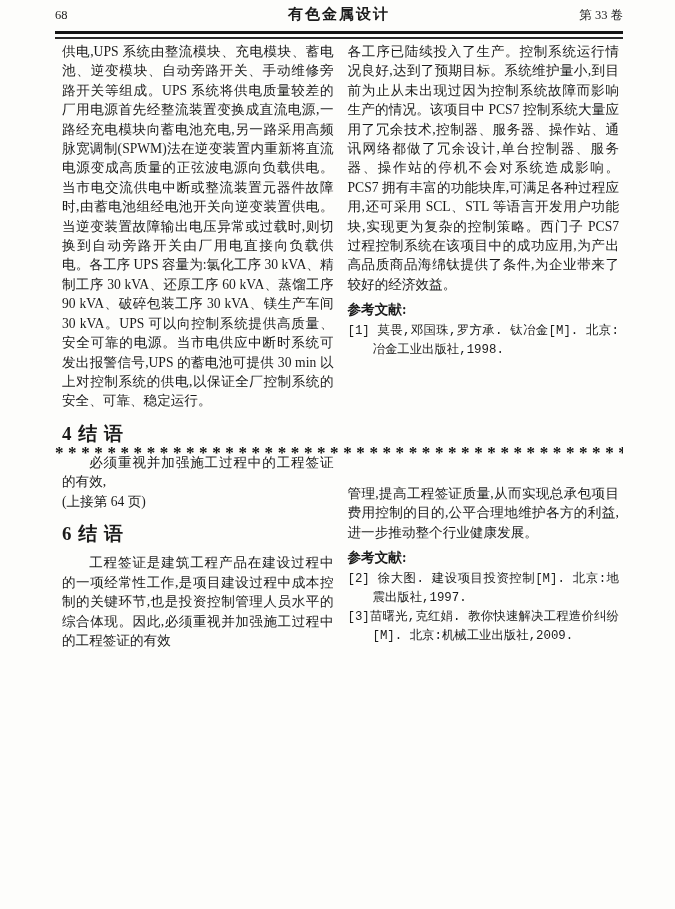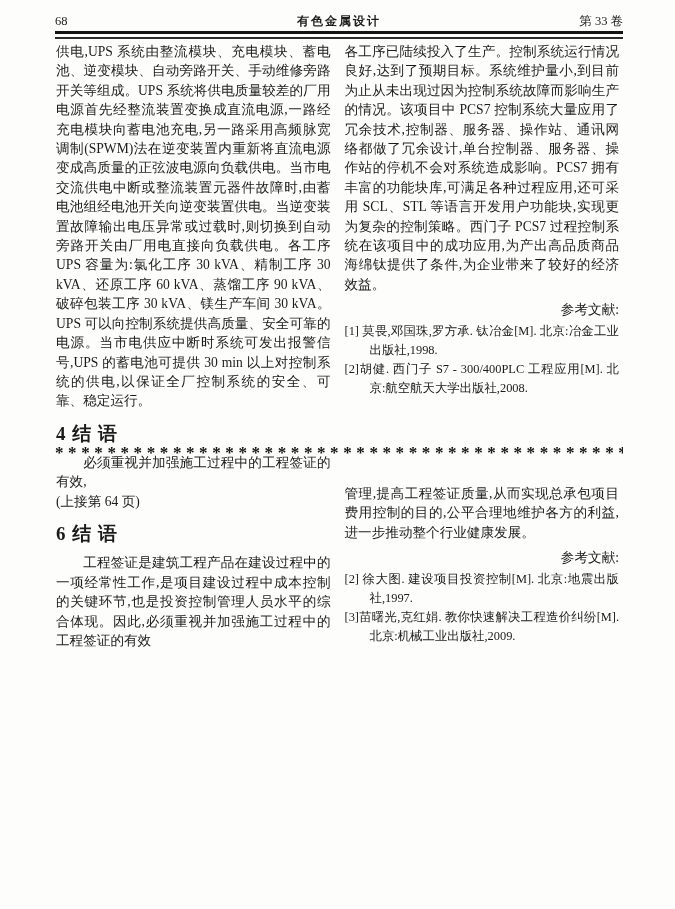--- a/index.html
+++ b/index.html
@@ -6,48 +6,48 @@
   .page {
     position:relative;
     width:675px; height:909px;
     margin:0 auto;
     background:#fdfdfb;
     color:#1b1b1b;
     font-family:"Liberation Serif","DejaVu Serif",serif;
     overflow:hidden;
   }
   .header {
-    position:absolute; top:13px; left:55px; right:52px;
+    position:absolute; top:5px; left:55px; right:52px;
     display:flex; justify-content:space-between; align-items:baseline;
     font-size:12.5px;
   }
   .page-num { width:60px; }
-  .journal-title { font-weight:bold; font-size:12px; letter-spacing:2px; text-align:center; flex:1; }
+  .journal-title { font-weight:bold; font-size:15px; letter-spacing:2px; text-align:center; flex:1; }
   .volume { width:60px; text-align:right; }
   .rule-thick { position:absolute; top:31px; left:55px; right:52px; height:2.6px; background:#141414; }
   .rule-thin  { position:absolute; top:37px; left:55px; right:52px; height:1.6px; background:#2a2a2a; }
 
-  .two-col { position:absolute; left:56px; right:56px; display:flex; gap:14px; }
+  .two-col { position:absolute; left:62px; right:56px; display:flex; gap:14px; }
   .top-section { top:42px; }
   .bottom-section { top:484px; }
   .col { width:50%; text-align:justify; font-size:13.6px; line-height:19.4px; }
 
   .para { margin:0; }
   .para.indent { text-indent:2em; }
 
   .section-heading {
     font-weight:bold; font-size:19px; line-height:18px;
     margin:14px 0 10px 0; text-align:left; letter-spacing:1px;
   }
   .ref-heading {
-    font-weight:normal; font-size:13.6px; margin:6px 0 2px 0; text-align:right;
+    font-weight:bold; font-size:13.6px; margin:6px 0 2px 0; text-align:left;
   }
   .ref-item {
     margin:0; font-size:12.4px; line-height:19px;
-    padding-left:25px; text-indent:-25px; text-align:justify;
+    padding-left:25px; text-indent:-25px; text-align:justify;font-family:Liberation Mono, monospace;
   }
   .continuation-note { margin:8px 0 1px 0; text-align:left; }
 
   .section-divider {
     position:absolute; top:446px; left:55px; right:52px; height:16px;
     font-weight:bold; font-size:17px; letter-spacing:4.6px;
     white-space:nowrap; overflow:hidden; color:#141414;
     line-height:14px;
   }
 </style>
@@ -67,21 +67,20 @@
   <div class="two-col top-section">
     <div class="col">
       <p class="para">供电,UPS 系统由整流模块、充电模块、蓄电池、逆变模块、自动旁路开关、手动维修旁路开关等组成。UPS 系统将供电质量较差的厂用电源首先经整流装置变换成直流电源,一路经充电模块向蓄电池充电,另一路采用高频脉宽调制(SPWM)法在逆变装置内重新将直流电源变成高质量的正弦波电源向负载供电。当市电交流供电中断或整流装置元器件故障时,由蓄电池组经电池开关向逆变装置供电。当逆变装置故障输出电压异常或过载时,则切换到自动旁路开关由厂用电直接向负载供电。各工序 UPS 容量为:氯化工序 30 kVA、精制工序 30 kVA、还原工序 60 kVA、蒸馏工序 90 kVA、破碎包装工序 30 kVA、镁生产车间 30 kVA。UPS 可以向控制系统提供高质量、安全可靠的电源。当市电供应中断时系统可发出报警信号,UPS 的蓄电池可提供 30 min 以上对控制系统的供电,以保证全厂控制系统的安全、可靠、稳定运行。</p>
       <p class="section-heading">4 结 语</p>
       <p class="para indent">必须重视并加强施工过程中的工程签证的有效,</p>
     </div>
     <div class="col">
       <p class="para">各工序已陆续投入了生产。控制系统运行情况良好,达到了预期目标。系统维护量小,到目前为止从未出现过因为控制系统故障而影响生产的情况。该项目中 PCS7 控制系统大量应用了冗余技术,控制器、服务器、操作站、通讯网络都做了冗余设计,单台控制器、服务器、操作站的停机不会对系统造成影响。PCS7 拥有丰富的功能块库,可满足各种过程应用,还可采用 SCL、STL 等语言开发用户功能块,实现更为复杂的控制策略。西门子 PCS7 过程控制系统在该项目中的成功应用,为产出高品质商品海绵钛提供了条件,为企业带来了较好的经济效益。</p>
       <p class="ref-heading">参考文献:</p>
       <p class="ref-item">[1] 莫畏,邓国珠,罗方承. 钛冶金[M]. 北京:冶金工业出版社,1998.</p>
-      <p class="ref-item">[2]胡健. 西门子 S7 - 300/400PLC 工程应用[M]. 北京:航空航天大学出版社,2008.</p>
     </div>
   </div>
 
   <div class="section-divider">********************************************</div>
 
   <div class="two-col bottom-section">
     <div class="col">
       <p class="para continuation-note">(上接第 64 页)</p>
       <p class="section-heading">6 结 语</p>
       <p class="para indent">工程签证是建筑工程产品在建设过程中的一项经常性工作,是项目建设过程中成本控制的关键环节,也是投资控制管理人员水平的综合体现。因此,必须重视并加强施工过程中的工程签证的有效</p>

